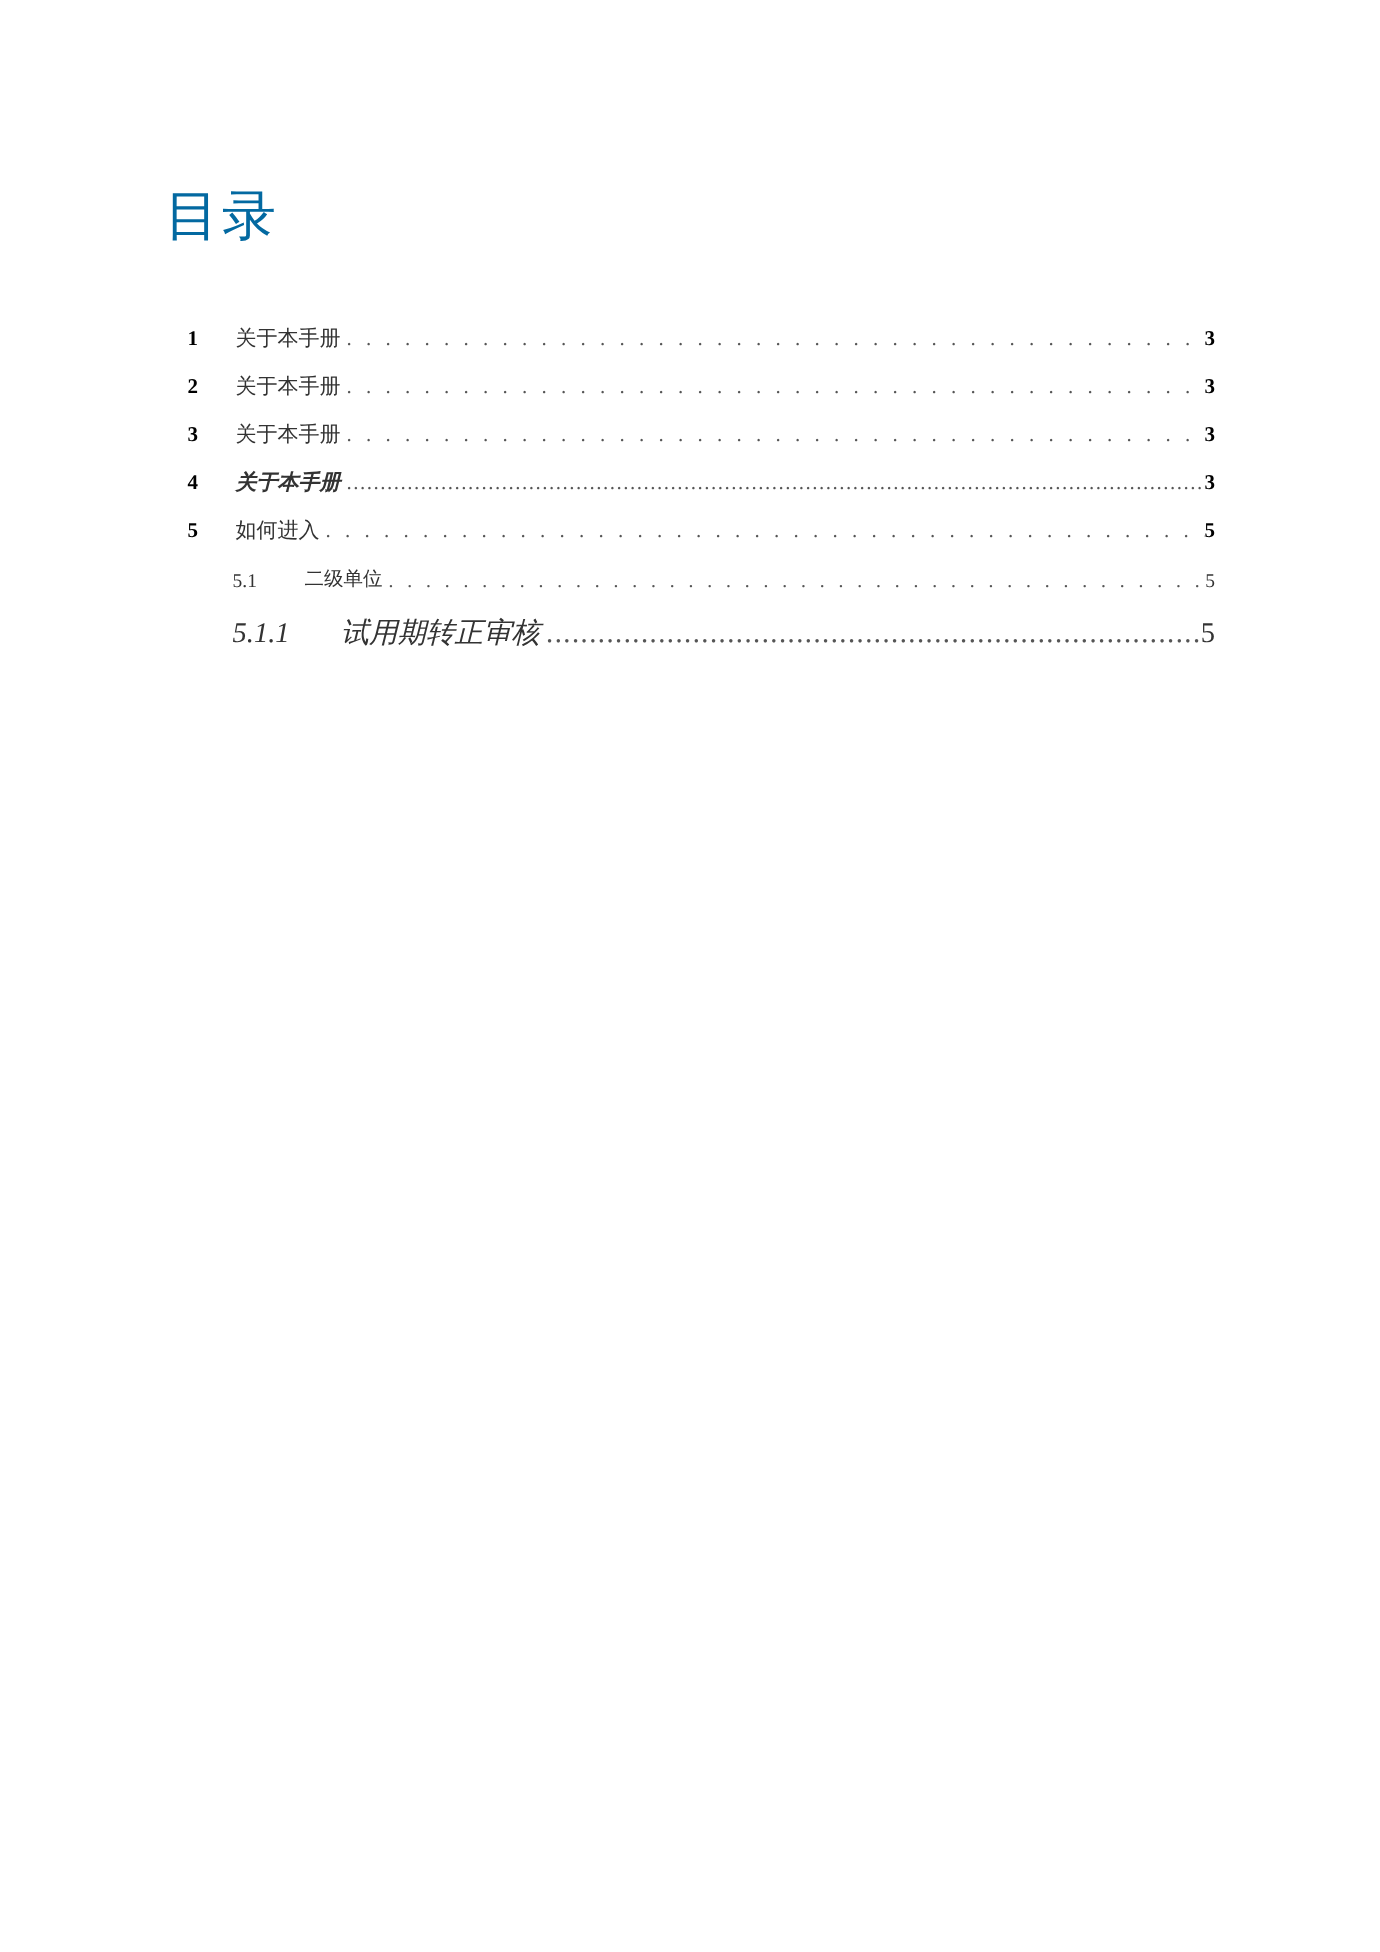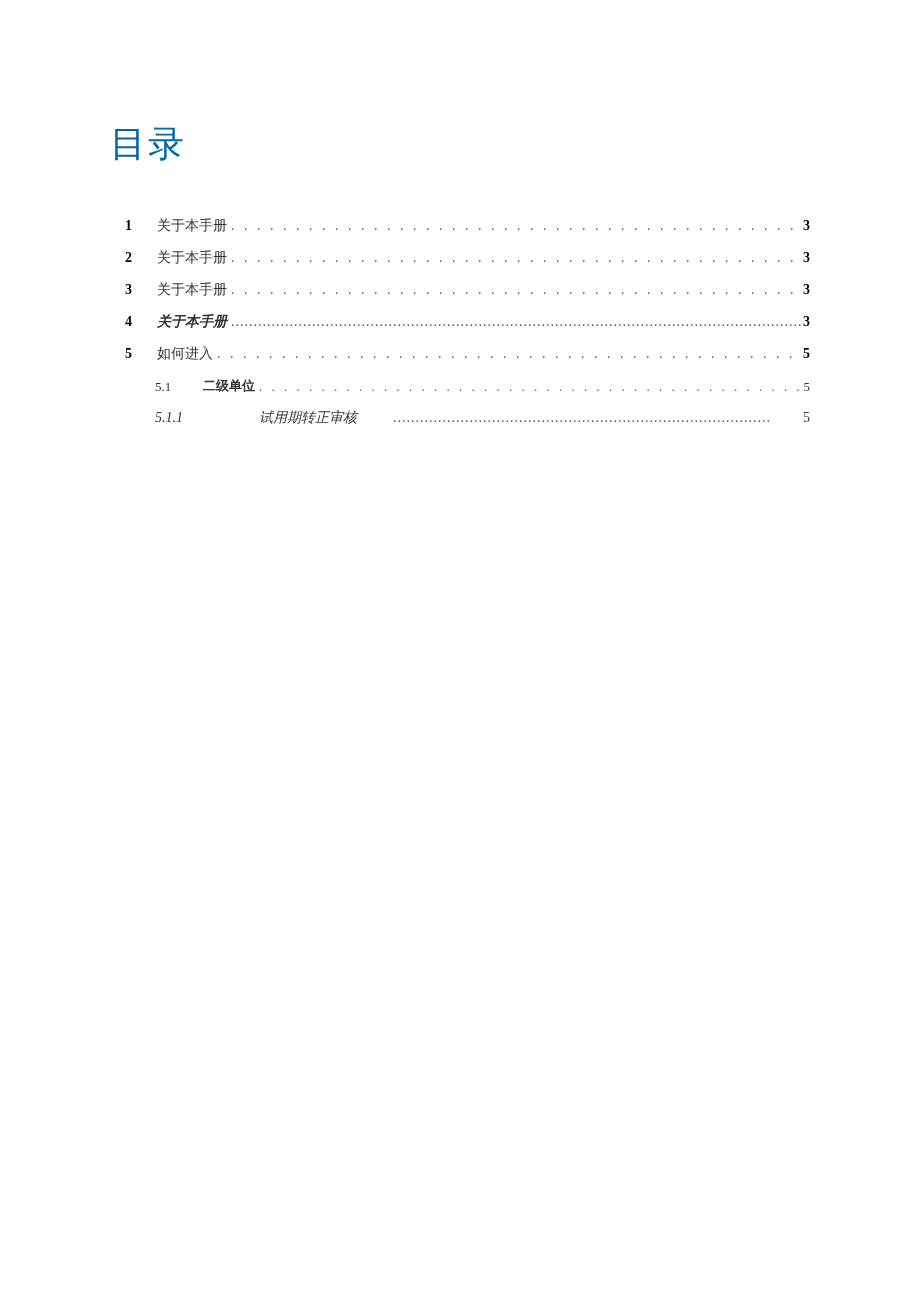--- a/index.html
+++ b/index.html
@@ -55,30 +55,28 @@
       font-size: 13px;
       align-items: flex-end;
     }
     .toc-entry.level-2 .toc-num {
       width: 48px;
       flex-shrink: 0;
     }
     .toc-entry.level-2 .toc-text {
       white-space: nowrap;
       flex-shrink: 0;
-      font-weight: bold;
     }
     .toc-entry.level-2 .toc-page {
       flex-shrink: 0;
     }
     .toc-entry.level-3 {
       padding-left: 45px;
-      font-size: 14px;
+      font-size: 19px;
       font-style: italic;
-      gap: 32px;
     }
     .toc-entry.level-3 .toc-num {
       width: 72px;
       flex-shrink: 0;
       font-style: italic;
     }
     .toc-entry.level-3 .toc-text {
       white-space: nowrap;
       flex-shrink: 0;
       font-weight: normal;

